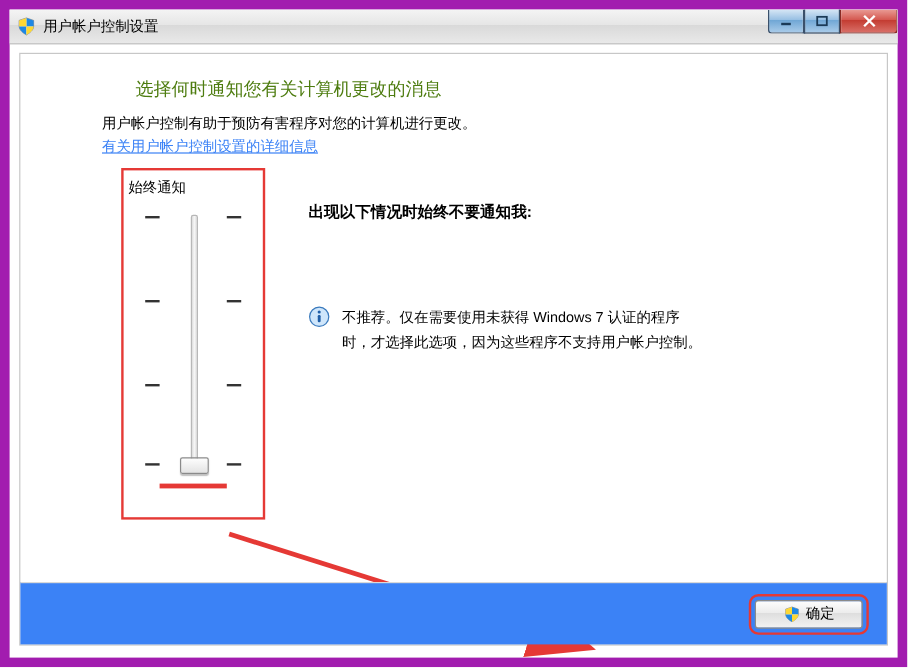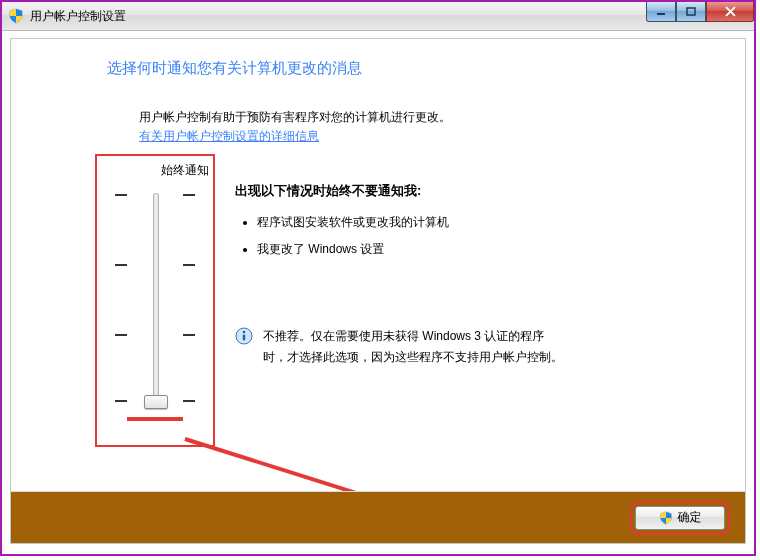--- a/index.html
+++ b/index.html
@@ -1,52 +1,52 @@
 <!DOCTYPE html>
 <html><head>
 <meta charset="utf-8">
 <style>
   html,body{margin:0;padding:0;font-family:"Microsoft YaHei","Segoe UI",Tahoma,sans-serif;font-size:12px;background:#fff;}
-  .window{width:756px;height:556px;border:2px solid #a21caf;position:relative;box-sizing:border-box;}
+  .window{width:756px;height:556px;border:8px solid #a21caf;position:relative;box-sizing:border-box;}
   
   .titlebar{height:28px;background:linear-gradient(to bottom,#f4f4f4 0%,#e6e6e6 45%,#d9d9d9 46%,#e9e9e9 100%);border-bottom:1px solid #bbb;display:flex;align-items:center;position:relative;}
   .title-icon{width:16px;height:16px;margin:0 6px;display:flex;align-items:center;justify-content:center;}
   .title-text{color:#000;font-size:12px;}
   .win-btns{position:absolute;right:0;top:0;display:flex;}
   .win-btn{height:20px;border:1px solid #3a506b;border-top:none;display:flex;align-items:center;justify-content:center;box-sizing:border-box;}
   .win-btn.min,.win-btn.max{width:30px;background:linear-gradient(to bottom,#d6e6f5 0%,#97bfe3 45%,#6fa6d5 46%,#a9cbe9 100%);}
   .win-btn.min{border-bottom-left-radius:3px;}
   .win-btn.close{width:48px;background:linear-gradient(to bottom,#e99a94 0%,#d4584f 45%,#c33b31 46%,#d97068 100%);border-color:#8a2b24;border-bottom-right-radius:3px;}
   .win-btn svg{display:block;}
   
   .client{position:absolute;left:8px;right:8px;top:36px;bottom:10px;border:1px solid #c7c7c7;background:#fff;box-sizing:border-box;}
   .content{position:absolute;left:0;right:0;top:0;bottom:52px;padding:16px 24px 0 24px;box-sizing:border-box;}
-  h1.page-title{color:#3b82f6;font-size:15px;font-weight:normal;margin:4px 0 30px 72px;}
-  .intro{margin-left:104px;color:#000;font-size:12px;line-height:1.6;}
+  h1.page-title{color:#4d7c0f;font-size:15px;font-weight:normal;margin:4px 0 10px 72px;}
+  .intro{margin-left:44px;color:#000;font-size:12px;line-height:1.6;}
   .intro a{color:#3b82f6;text-decoration:underline;cursor:pointer;}
   .body-row{display:flex;margin-top:8px;}
   
   .slider-col{width:120px;margin-left:60px;border:2px solid #e53935;padding:6px 4px 16px 4px;box-sizing:border-box;position:relative;}
-  .slider-label{text-align:right;font-size:12px;color:#000;}
+  .slider-label{text-align:left;font-size:12px;color:#000;}
   .slider-track-wrap{position:relative;height:224px;margin:8px auto 6px auto;width:80px;}
   .slider-track{position:absolute;left:50%;top:6px;bottom:6px;width:4px;margin-left:-2px;background:linear-gradient(to right,#dcdcdc,#f6f6f6,#dcdcdc);border:1px solid #b7b7b7;border-radius:2px;}
   .tick{position:absolute;left:0;right:0;display:flex;justify-content:space-between;align-items:center;height:0;}
   .tick span.dash{width:12px;height:2px;background:#333;}
   .thumb{position:absolute;left:50%;width:22px;height:12px;margin-left:-11px;background:linear-gradient(to bottom,#fdfdfd,#e3e3e3);border:1px solid #8a8a8a;border-radius:2px;box-shadow:0 1px 1px rgba(0,0,0,.25);}
   .underline-red{height:4px;background:#e53935;width:56px;margin:0 auto 8px auto;}
   
-  .right-col{flex:1;margin-left:20px;padding-top:28px;}
+  .right-col{flex:1;margin-left:36px;padding-top:28px;}
   .never-title{font-size:13px;font-weight:bold;margin-bottom:14px;}
   ul.bullets{margin:0 0 0 22px;padding:0;}
   ul.bullets li{font-size:12px;margin-bottom:10px;list-style:disc;}
   .info-row{display:flex;margin-top:68px;}
   .info-icon{flex:0 0 20px;margin-right:8px;margin-top:1px;}
   .info-text{font-size:12px;line-height:1.7;color:#000;max-width:300px;}
   
-  .footer{position:absolute;left:0;right:0;bottom:0;height:52px;background:#a16207;border-top:1px solid #d9d9d9;display:flex;align-items:center;justify-content:flex-end;padding-right:20px;box-sizing:border-box;gap:10px;}
+  .footer{position:absolute;left:0;right:0;bottom:0;height:52px;background:#3b82f6;border-top:1px solid #d9d9d9;display:flex;align-items:center;justify-content:flex-end;padding-right:20px;box-sizing:border-box;gap:10px;}
   .btn{height:24px;min-width:90px;border:1px solid #8a8a8a;background:linear-gradient(to bottom,#fdfdfd 0%,#ececec 45%,#dedede 46%,#f2f2f2 100%);border-radius:3px;font-size:12px;display:inline-flex;align-items:center;justify-content:center;gap:5px;cursor:pointer;}
   .btn.ok{outline:2px solid #e53935;outline-offset:3px;}
   .btn .shield{width:14px;height:14px;}
   
   .anno-arrow{position:absolute;left:170px;top:396px;pointer-events:none;}
   
   .shield svg, .title-icon svg{display:block;}
 </style>
 </head>
 <body>
@@ -117,34 +117,30 @@
                 <span class="dash"></span>
               </div>
             <div class="thumb" style="top:208px"></div>
           </div>
 
           <div class="underline-red"></div>
         </div>
 
         <div class="right-col">
           <div class="never-title">出现以下情况时始终不要通知我:</div>
-          <ul class="bullets">
-            <li>程序试图安装软件或更改我的计算机</li>
-            <li>我更改了 Windows 设置</li>
-          </ul>
 
           <div class="info-row">
             <div class="info-icon">
               <svg width="18" height="18" viewBox="0 0 18 18">
                 <circle cx="9" cy="9" r="8" fill="#cfe6fb" stroke="#3a7abd" stroke-width="1"></circle>
                 <circle cx="9" cy="5" r="1.3" fill="#1f5ea8"></circle>
                 <rect x="7.8" y="7.5" width="2.4" height="6" rx="1" fill="#1f5ea8"></rect>
               </svg>
             </div>
-            <div class="info-text">不推荐。仅在需要使用未获得 Windows 3 认证的程序时，才选择此选项，因为这些程序不支持用户帐户控制。</div>
+            <div class="info-text">不推荐。仅在需要使用未获得 Windows 7 认证的程序时，才选择此选项，因为这些程序不支持用户帐户控制。</div>
           </div>
         </div>
       </div>
     </div>
 
     <svg class="anno-arrow" width="330" height="110" viewBox="0 0 330 110">
       <defs>
         <marker id="ah" markerWidth="14" markerHeight="12" refX="12" refY="6" orient="auto">
           <path d="M0 0 L14 6 L0 12 Z" fill="#e53935"></path>
         </marker>

